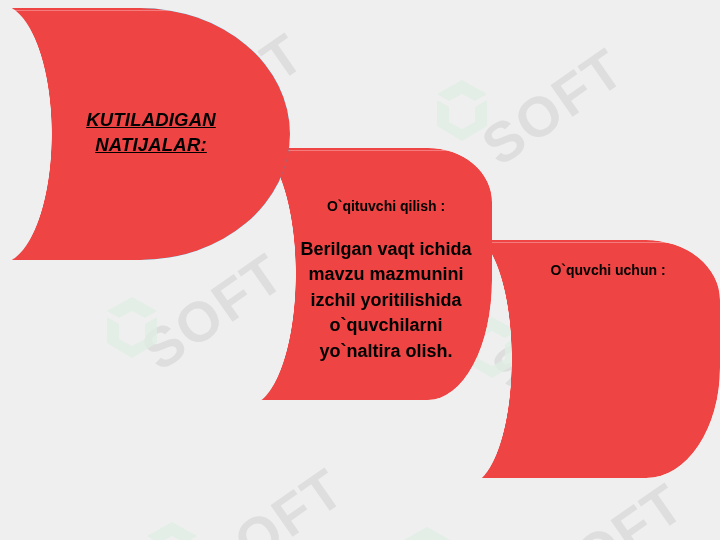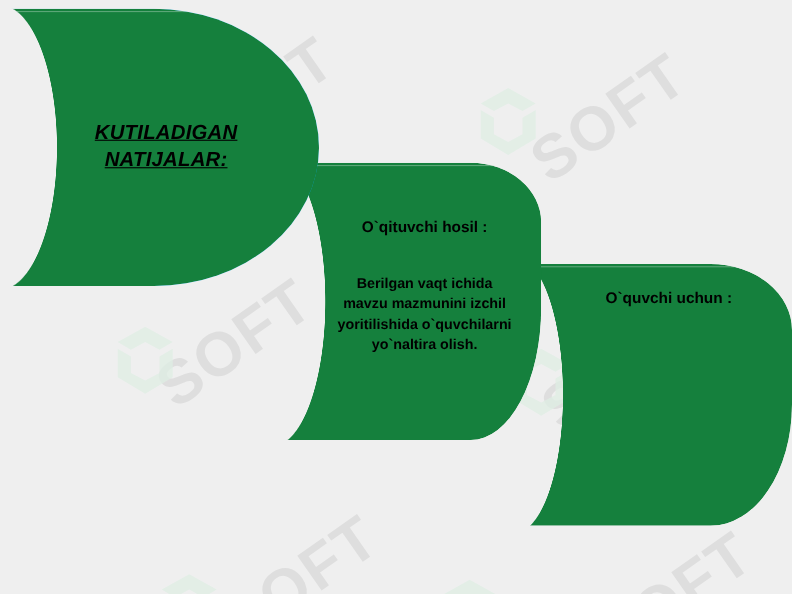--- a/index.html
+++ b/index.html
@@ -54,21 +54,21 @@
   }
   .wm-u-1 { left: 105px; top: 295px; }
   .wm-u-2 { left: 435px; top: 78px; }
   .wm-u-3 { left: 465px; top: 315px; }
   .wm-u-4 { left: 145px; top: 520px; }
   .wm-u-5 { left: 400px; top: 525px; }
 
   
   .shape {
     position: absolute;
-    background: #15803d;
+    background: #ef4444;
     box-sizing: border-box;
   }
   .shape-inner {
     position: absolute;
     inset: 0;
     display: flex;
     flex-direction: column;
     align-items: center;
     text-align: center;
     box-sizing: border-box;
@@ -130,25 +130,25 @@
   }
 
   .card-heading {
     font-size: 14px;
     font-weight: bold;
     color: #000000;
     line-height: 1.2;
     margin: 0 0 22px 0;
   }
   .card-body {
-    font-size: 13px;
+    font-size: 18px;
     font-weight: bold;
     color: #000000;
     line-height: 1.42;
-    margin: 12px;
+    margin: 0;
   }
   .card3 .card-heading { margin-bottom: 20px; }
   .card3 .card-body { line-height: 1.45; }
 
   
   .edge-hi {
     position: absolute;
     left: 10px;
     right: 14px;
     top: 2px;
@@ -195,21 +195,21 @@
   <div class="shape card3">
     <div class="edge-hi"></div>
     <div class="shape-inner card3-inner">
       <p class="card-heading">O`quvchi uchun :</p>
     </div>
   </div>
 
   <div class="shape card2">
     <div class="edge-hi"></div>
     <div class="shape-inner card2-inner">
-      <p class="card-heading">O`qituvchi hosil :</p>
+      <p class="card-heading">O`qituvchi qilish :</p>
       <p class="card-body">Berilgan vaqt ichida mavzu mazmunini izchil yoritilishida o`quvchilarni yo`naltira olish.</p>
     </div>
   </div>
 
   <div class="shape card1">
     <div class="edge-hi"></div>
     <div class="shape-inner card1-inner">
       <div class="card1-title">KUTILADIGAN NATIJALAR:</div>
     </div>
   </div>

